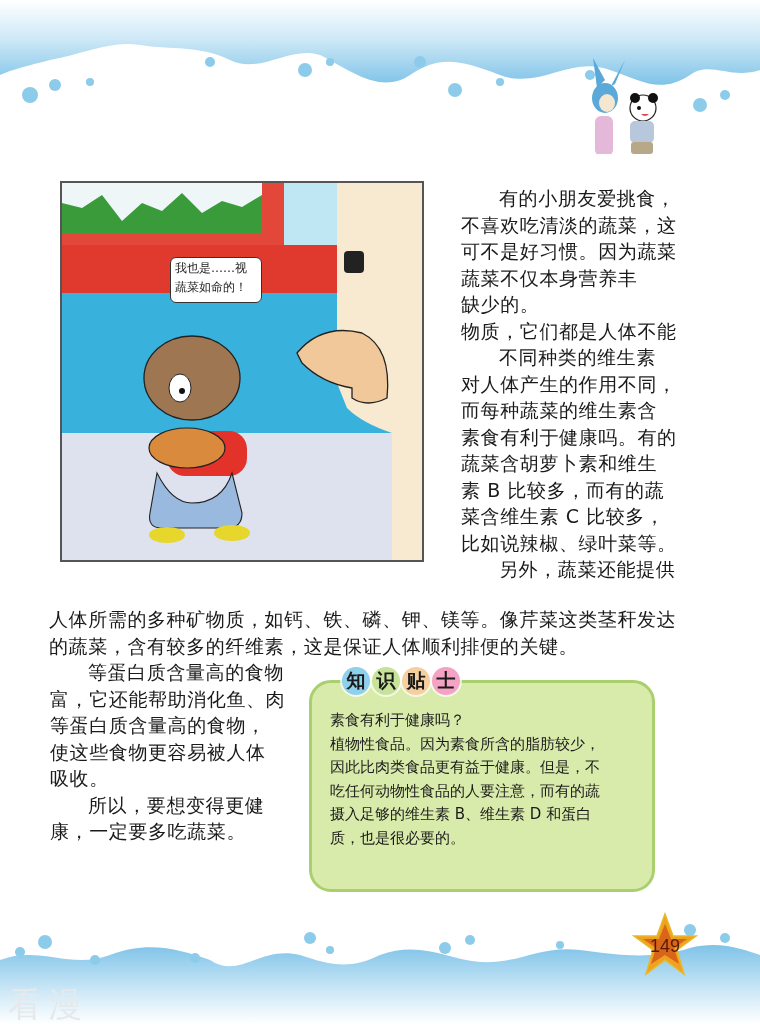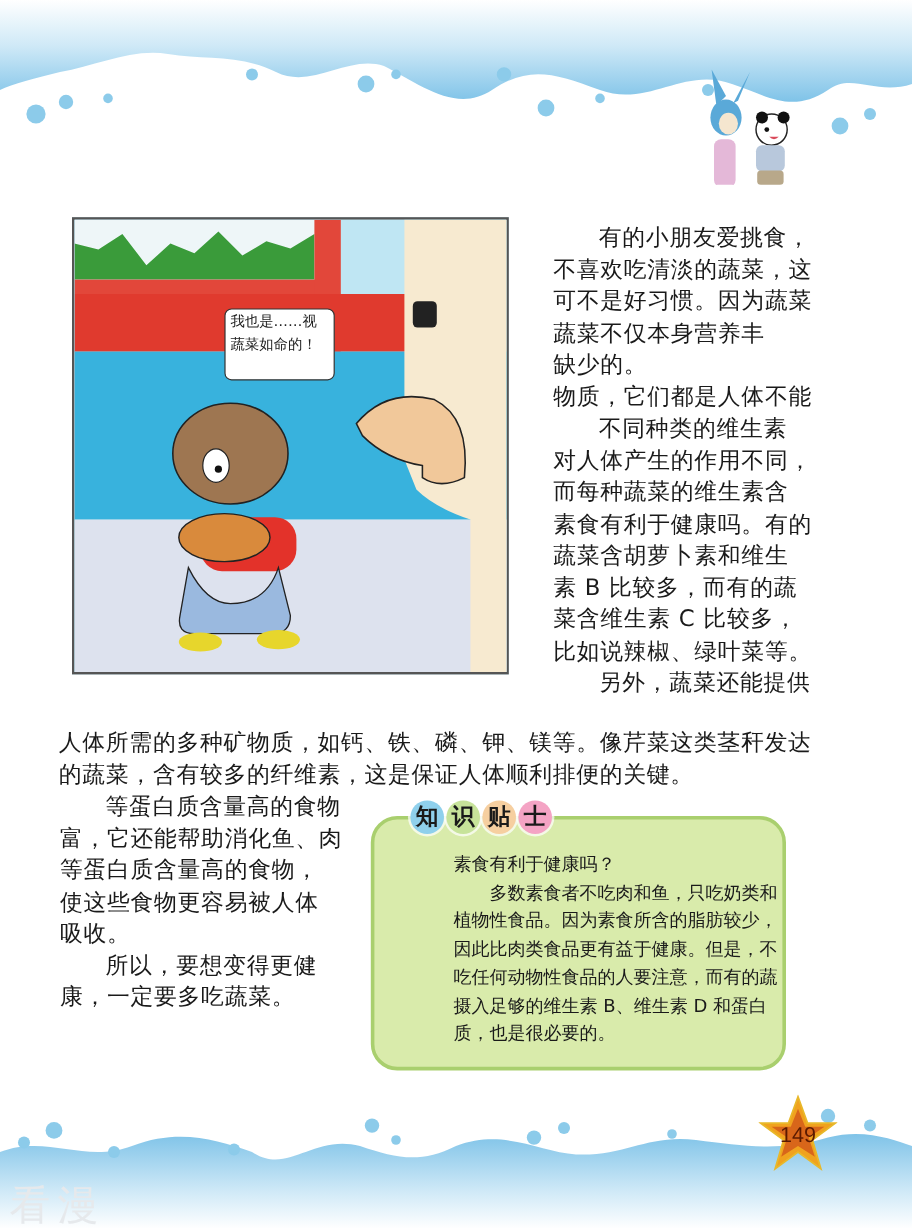--- a/index.html
+++ b/index.html
@@ -2,32 +2,32 @@
 <html><head>
 <meta charset="utf-8">
 <style>
   html, body { margin:0; padding:0; }
   body { width:760px; height:1024px; position:relative; overflow:hidden; background:#ffffff; font-family:"DejaVu Sans", sans-serif; color:#1a1a1a; }
   .top-wave { position:absolute; left:0; top:0; width:760px; height:180px; }
   .bottom-wave { position:absolute; left:0; top:900px; width:760px; height:124px; }
   .mascots { position:absolute; left:565px; top:58px; width:120px; height:110px; }
   .panel { position:absolute; left:60px; top:181px; width:364px; height:381px; border:2px solid #555; box-sizing:border-box; overflow:hidden; background:#bfe6f3; }
   .panel svg { position:absolute; left:0; top:0; }
-  .bubble { position:absolute; left:125px; top:74px; width:92px; height:60px; background:#fff; border:1.5px solid #333; border-radius:6px; font-size:12px; line-height:19px; padding:1px 4px; box-sizing:border-box; color:#222; }
+  .bubble { position:absolute; left:108px; top:74px; width:92px; height:46px; background:#fff; border:1.5px solid #333; border-radius:6px; font-size:12px; line-height:19px; padding:1px 4px; box-sizing:border-box; color:#222; }
   .bubble p { margin:0; white-space:nowrap; }
   .text { font-size:19px; line-height:26.5px; letter-spacing:0.6px; }
   .text p { margin:0; }
   .col-right { position:absolute; left:461px; top:185px; width:220px; }
   .full { position:absolute; left:49px; top:606px; width:680px; }
   .col-left { position:absolute; left:50px; top:659px; width:240px; }
   .ind { text-indent:2em; }
   .tips { position:absolute; left:309px; top:680px; width:346px; height:212px; background:#d9ebab; border:3px solid #a9cf6e; border-radius:22px; box-sizing:border-box; }
   .tips-title { position:absolute; left:342px; top:667px; display:flex; gap:2px; }
   .tip-chip { width:28px; height:28px; border-radius:50%; display:flex; align-items:center; justify-content:center; font-size:19px; font-weight:bold; color:#1a1a1a; box-shadow:0 0 0 2px rgba(255,255,255,0.7); }
-  .tips-body { position:absolute; left:330px; top:709px; width:316px; font-size:15px; line-height:23.5px; color:#1a1a1a;margin-left:48px; }
+  .tips-body { position:absolute; left:330px; top:709px; width:316px; font-size:15px; line-height:23.5px; color:#1a1a1a; }
   .tips-body p { margin:0; }
   .star { position:absolute; left:632px; top:912px; width:66px; height:64px; }
   .page-num { position:absolute; left:644px; top:936px; width:42px; text-align:center; font-size:18px; color:#5a1a00; font-family:"Liberation Sans", sans-serif; }
   .watermark { position:absolute; left:8px; top:982px; font-size:34px; color:#e6e9ec; letter-spacing:6px; }
 </style>
 </head>
 <body>
 
 <svg class="top-wave" viewBox="0 0 760 180">
   <defs>
@@ -133,21 +133,20 @@
 
 <div class="tips"></div>
 <div class="tips-title">
   <div class="tip-chip" style="background:#8fd0ec">知</div>
   <div class="tip-chip" style="background:#c7e39a">识</div>
   <div class="tip-chip" style="background:#f6cfa0">贴</div>
   <div class="tip-chip" style="background:#f4a3c4">士</div>
 </div>
 <div class="tips-body">
   <p>素食有利于健康吗？</p>
-  <p class="ind">多数素食者不吃肉和鱼，只吃奶类和</p>
   <p>植物性食品。因为素食所含的脂肪较少，</p>
   <p>因此比肉类食品更有益于健康。但是，不</p>
   <p>吃任何动物性食品的人要注意，而有的蔬</p>
   <p>摄入足够的维生素 B、维生素 D 和蛋白</p>
   <p>质，也是很必要的。</p>
 </div>
 
 <svg class="bottom-wave" viewBox="0 0 760 124">
   <defs>
     <linearGradient id="wg2" x1="0" y1="0" x2="0" y2="1">

